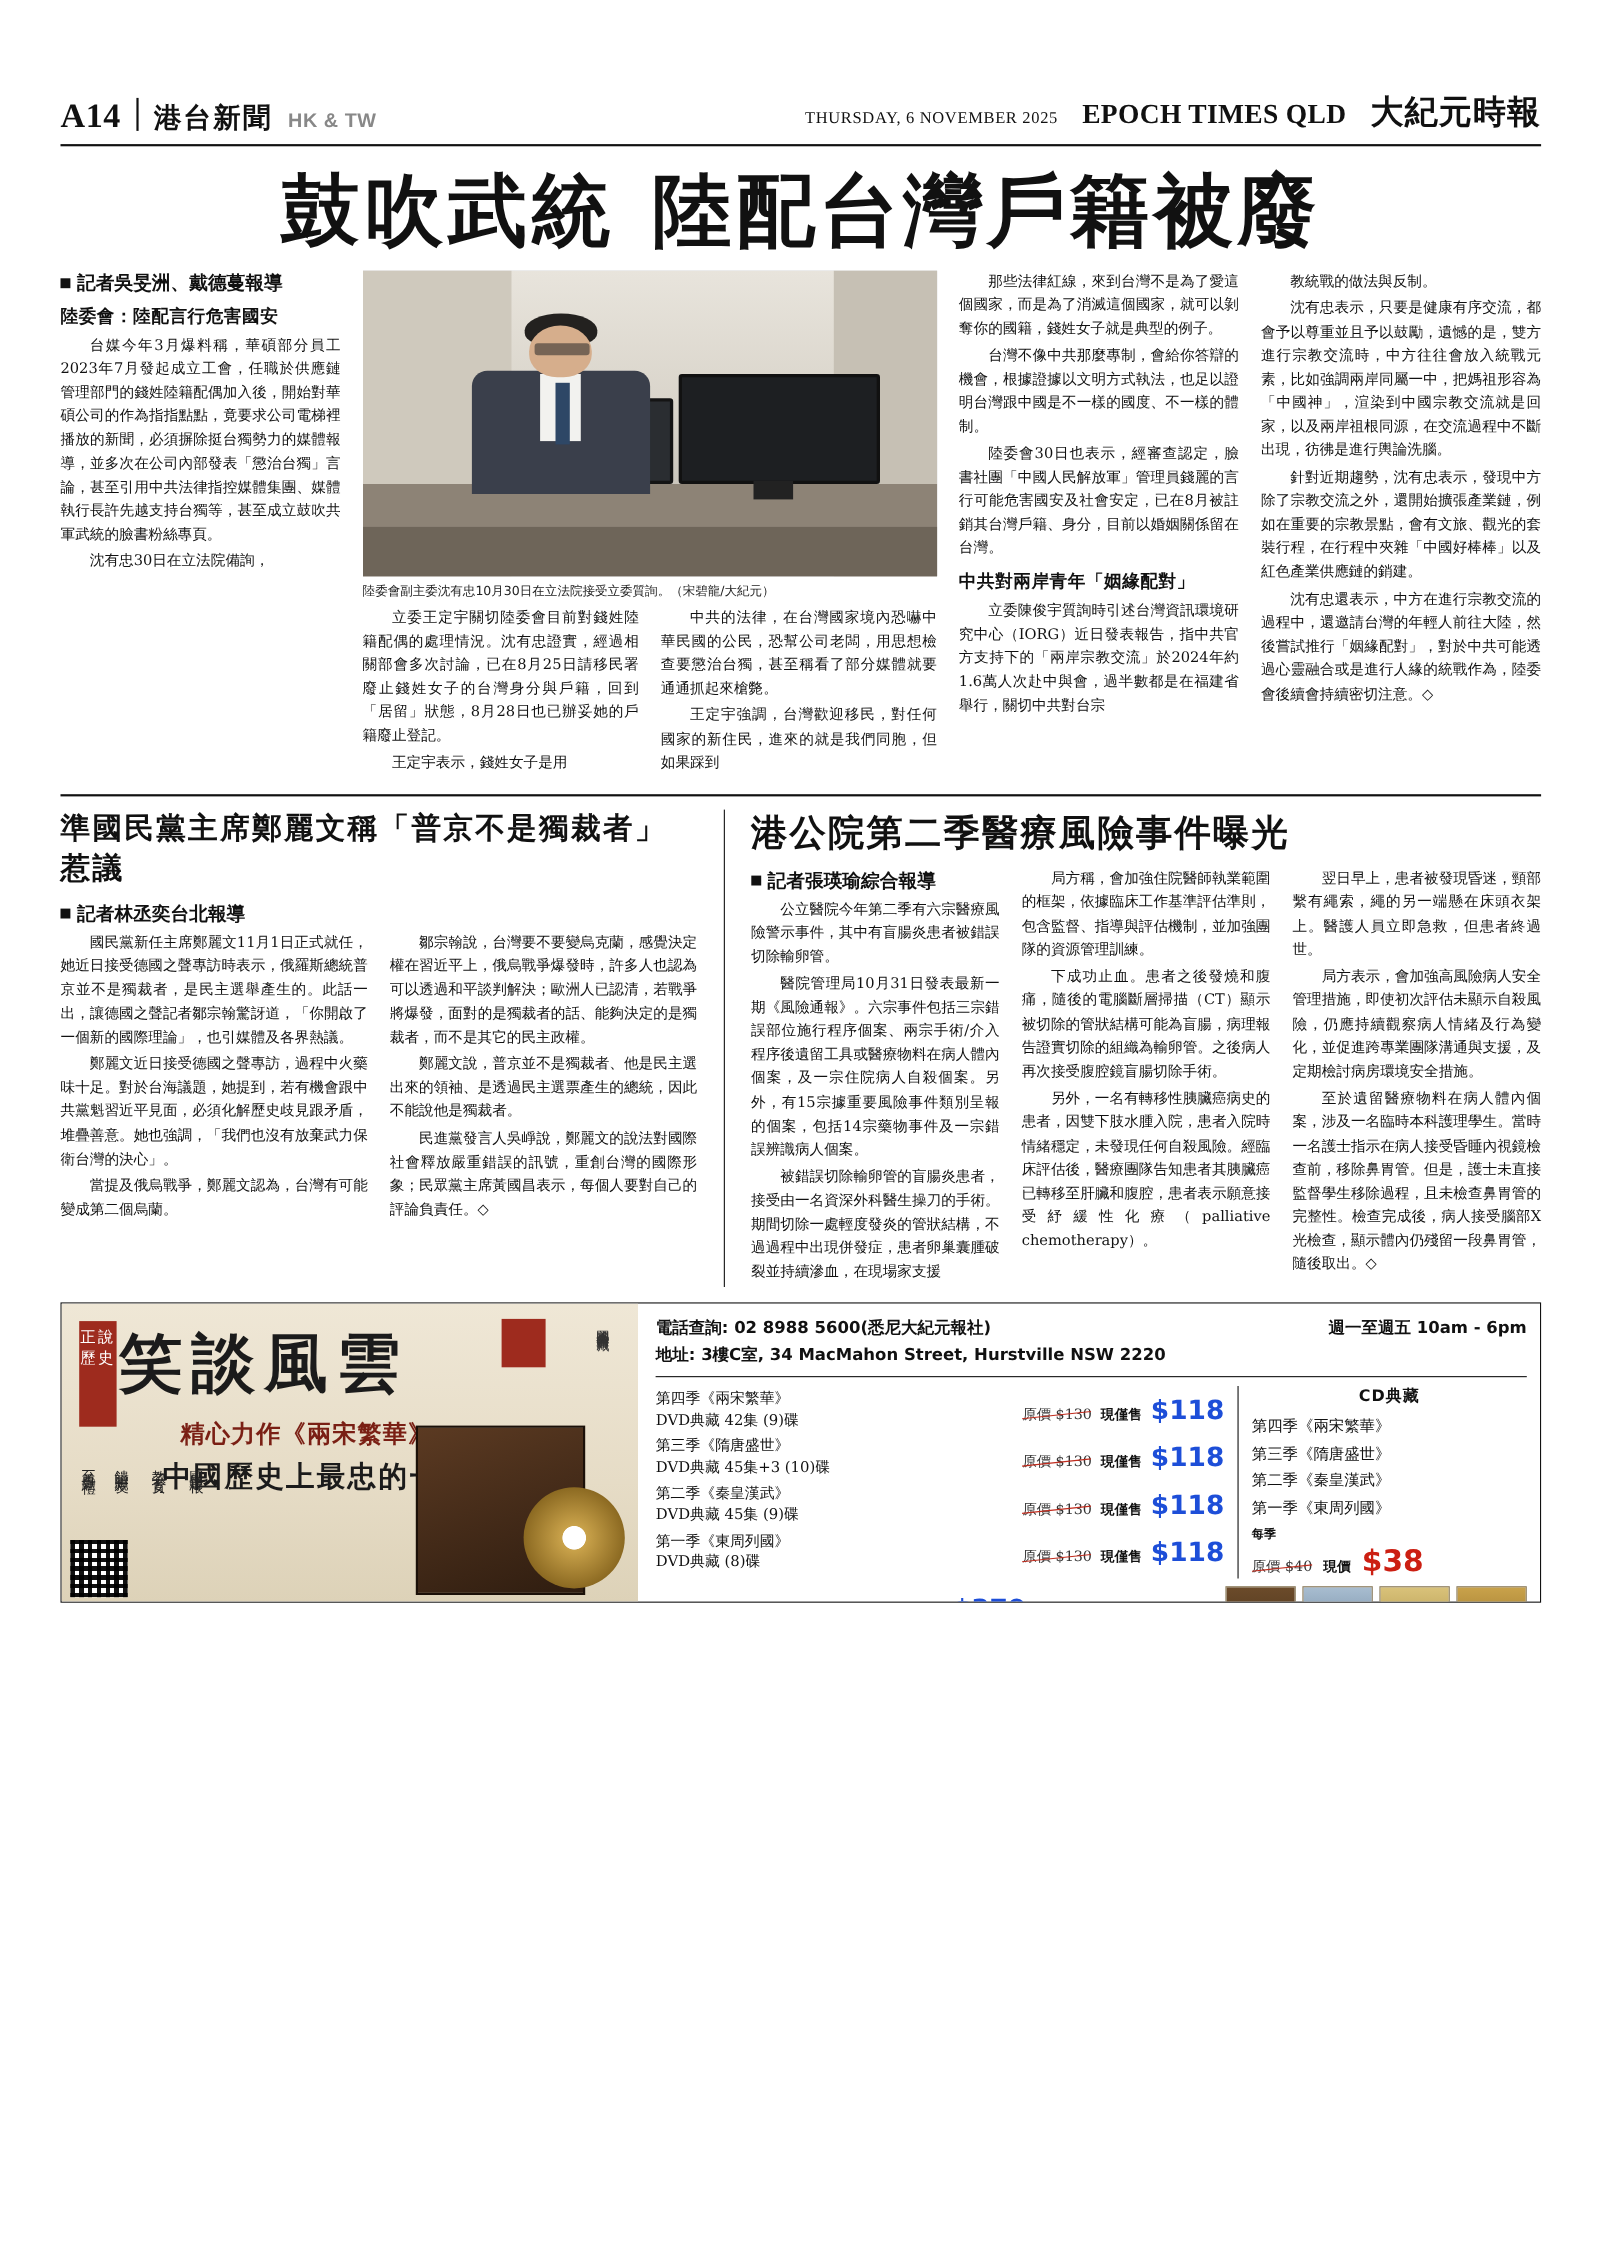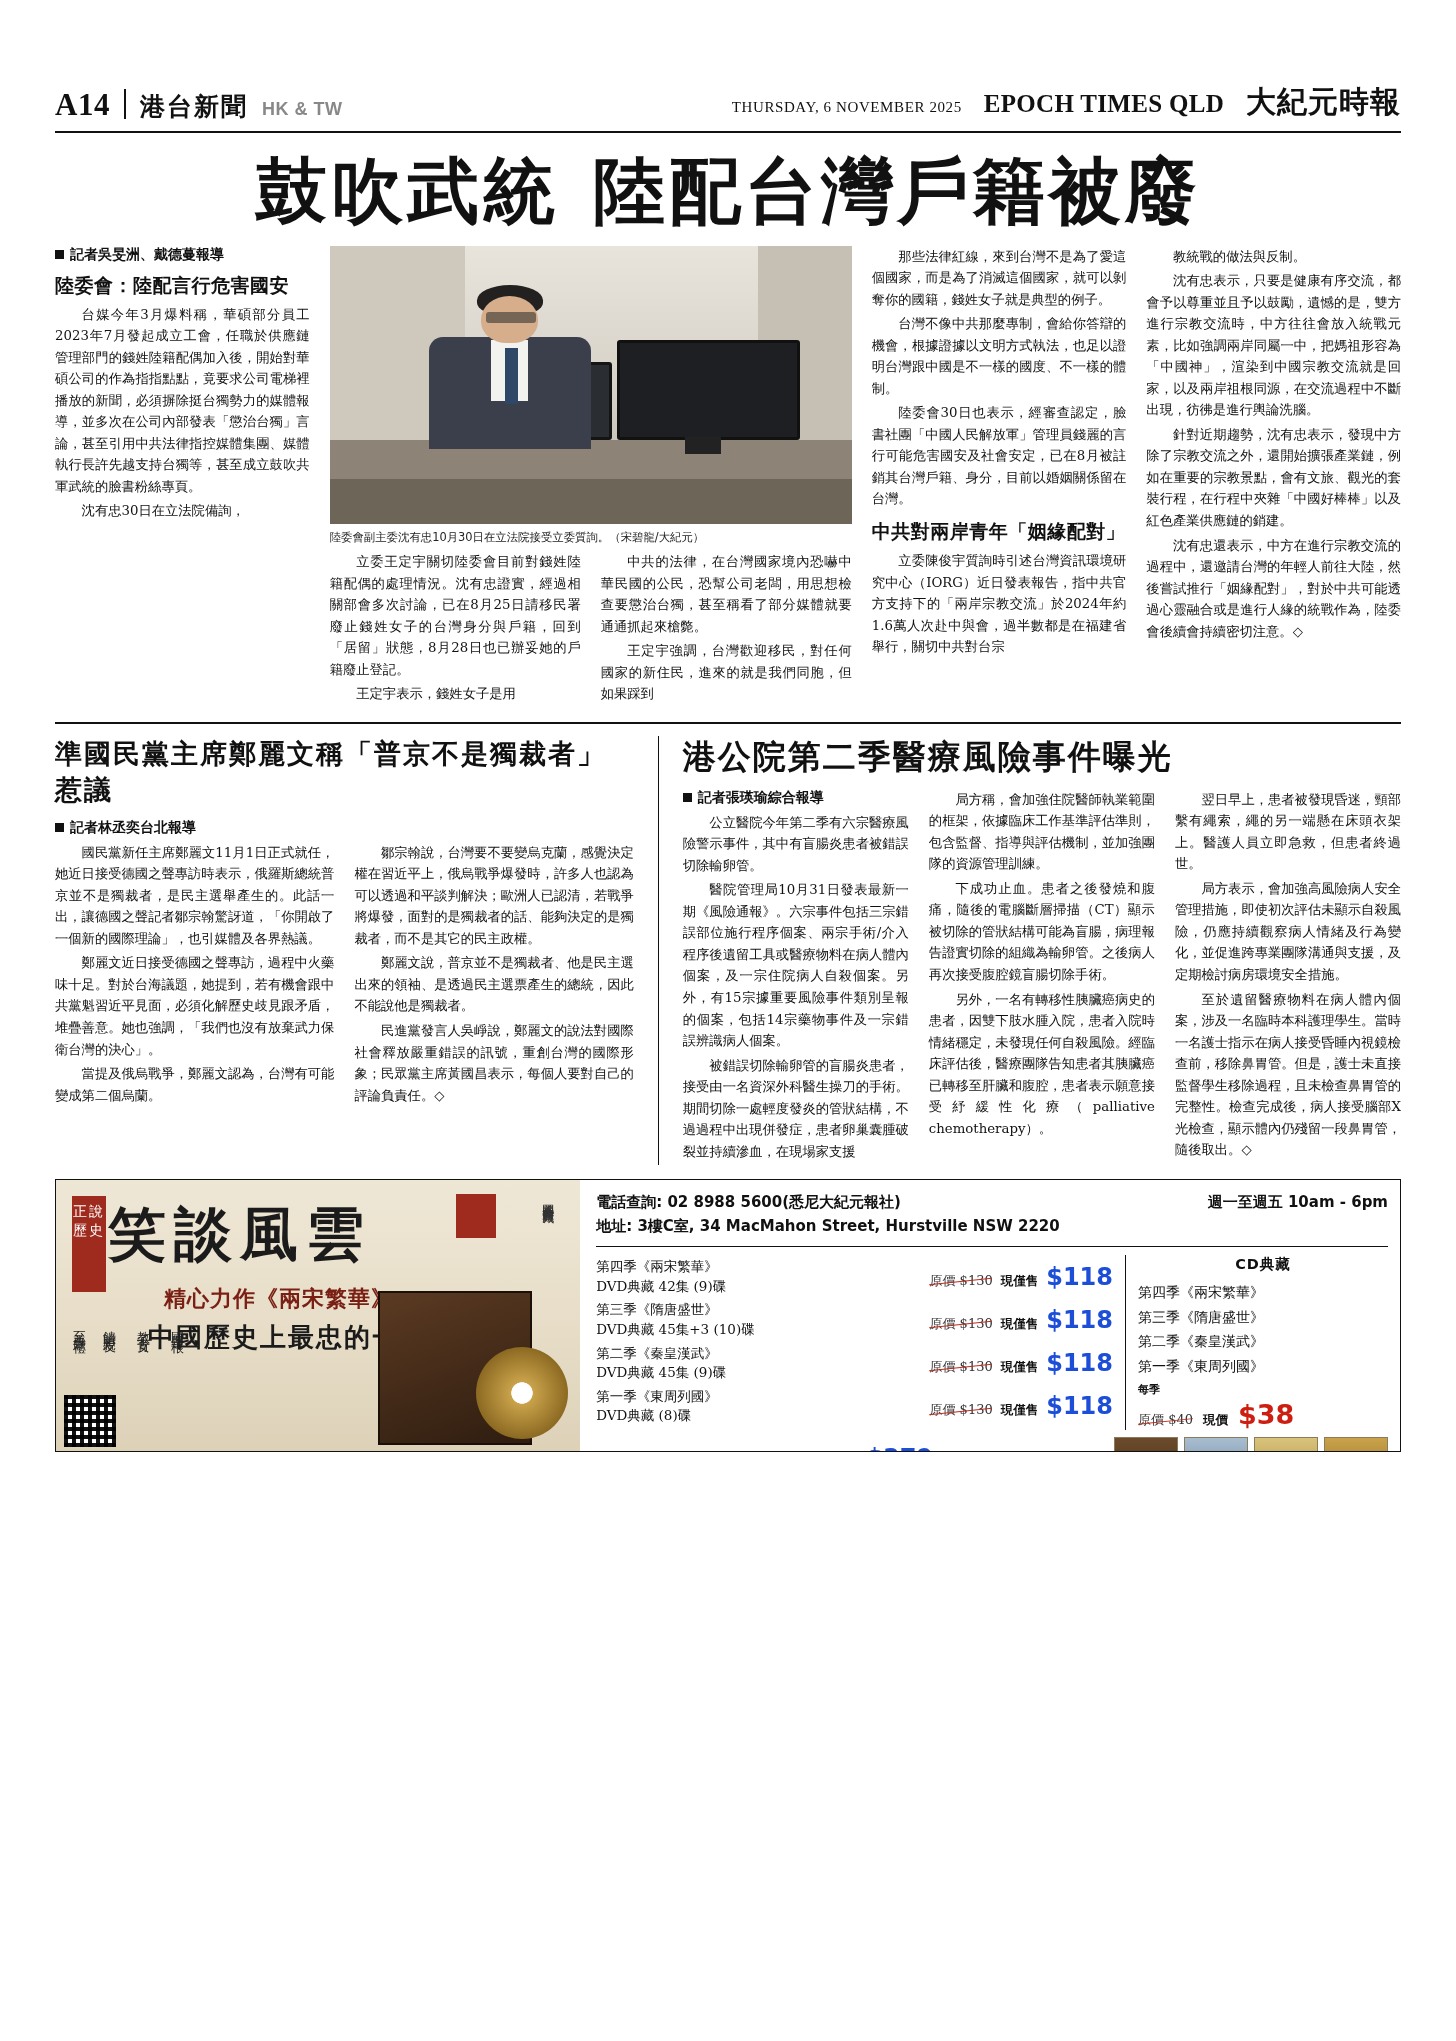--- a/index.html
+++ b/index.html
@@ -45,26 +45,26 @@
     font-family:"DejaVu Serif","Liberation Serif",serif;
     font-size:13.3px;
     line-height:1.62;
     text-align:justify;
     margin:0 0 3px 0;
     text-justify:inter-ideograph;
   }
   p.cn.indent{text-indent:2em;}
   .byline{
     font-family:"DejaVu Sans","Liberation Sans",sans-serif;
-    font-size:14px;font-weight:bold;margin:0 0 5px 0;display:flex;align-items:center;gap:6px;
+    font-size:17px;font-weight:bold;margin:0 0 5px 0;display:flex;align-items:center;gap:6px;
   }
   .byline .sq{width:9px;height:9px;background:#111;display:inline-block;}
   .subhead{
     font-family:"DejaVu Sans","Liberation Sans",sans-serif;
-    font-size:19px;font-weight:bold;margin:9px 0 5px 0;letter-spacing:.5px;
+    font-size:16px;font-weight:bold;margin:9px 0 5px 0;letter-spacing:.5px;
   }
 
   
   .photo-wrap{margin:0 0 6px 0;}
   .photo{
     width:100%;height:278px;
     background:#cfd3d6;
     position:relative;overflow:hidden;
   }
   .ph-wall{position:absolute;inset:0;background:linear-gradient(180deg,#e8e4dc 0%,#d8d3c9 48%,#b9b4ab 100%);}

